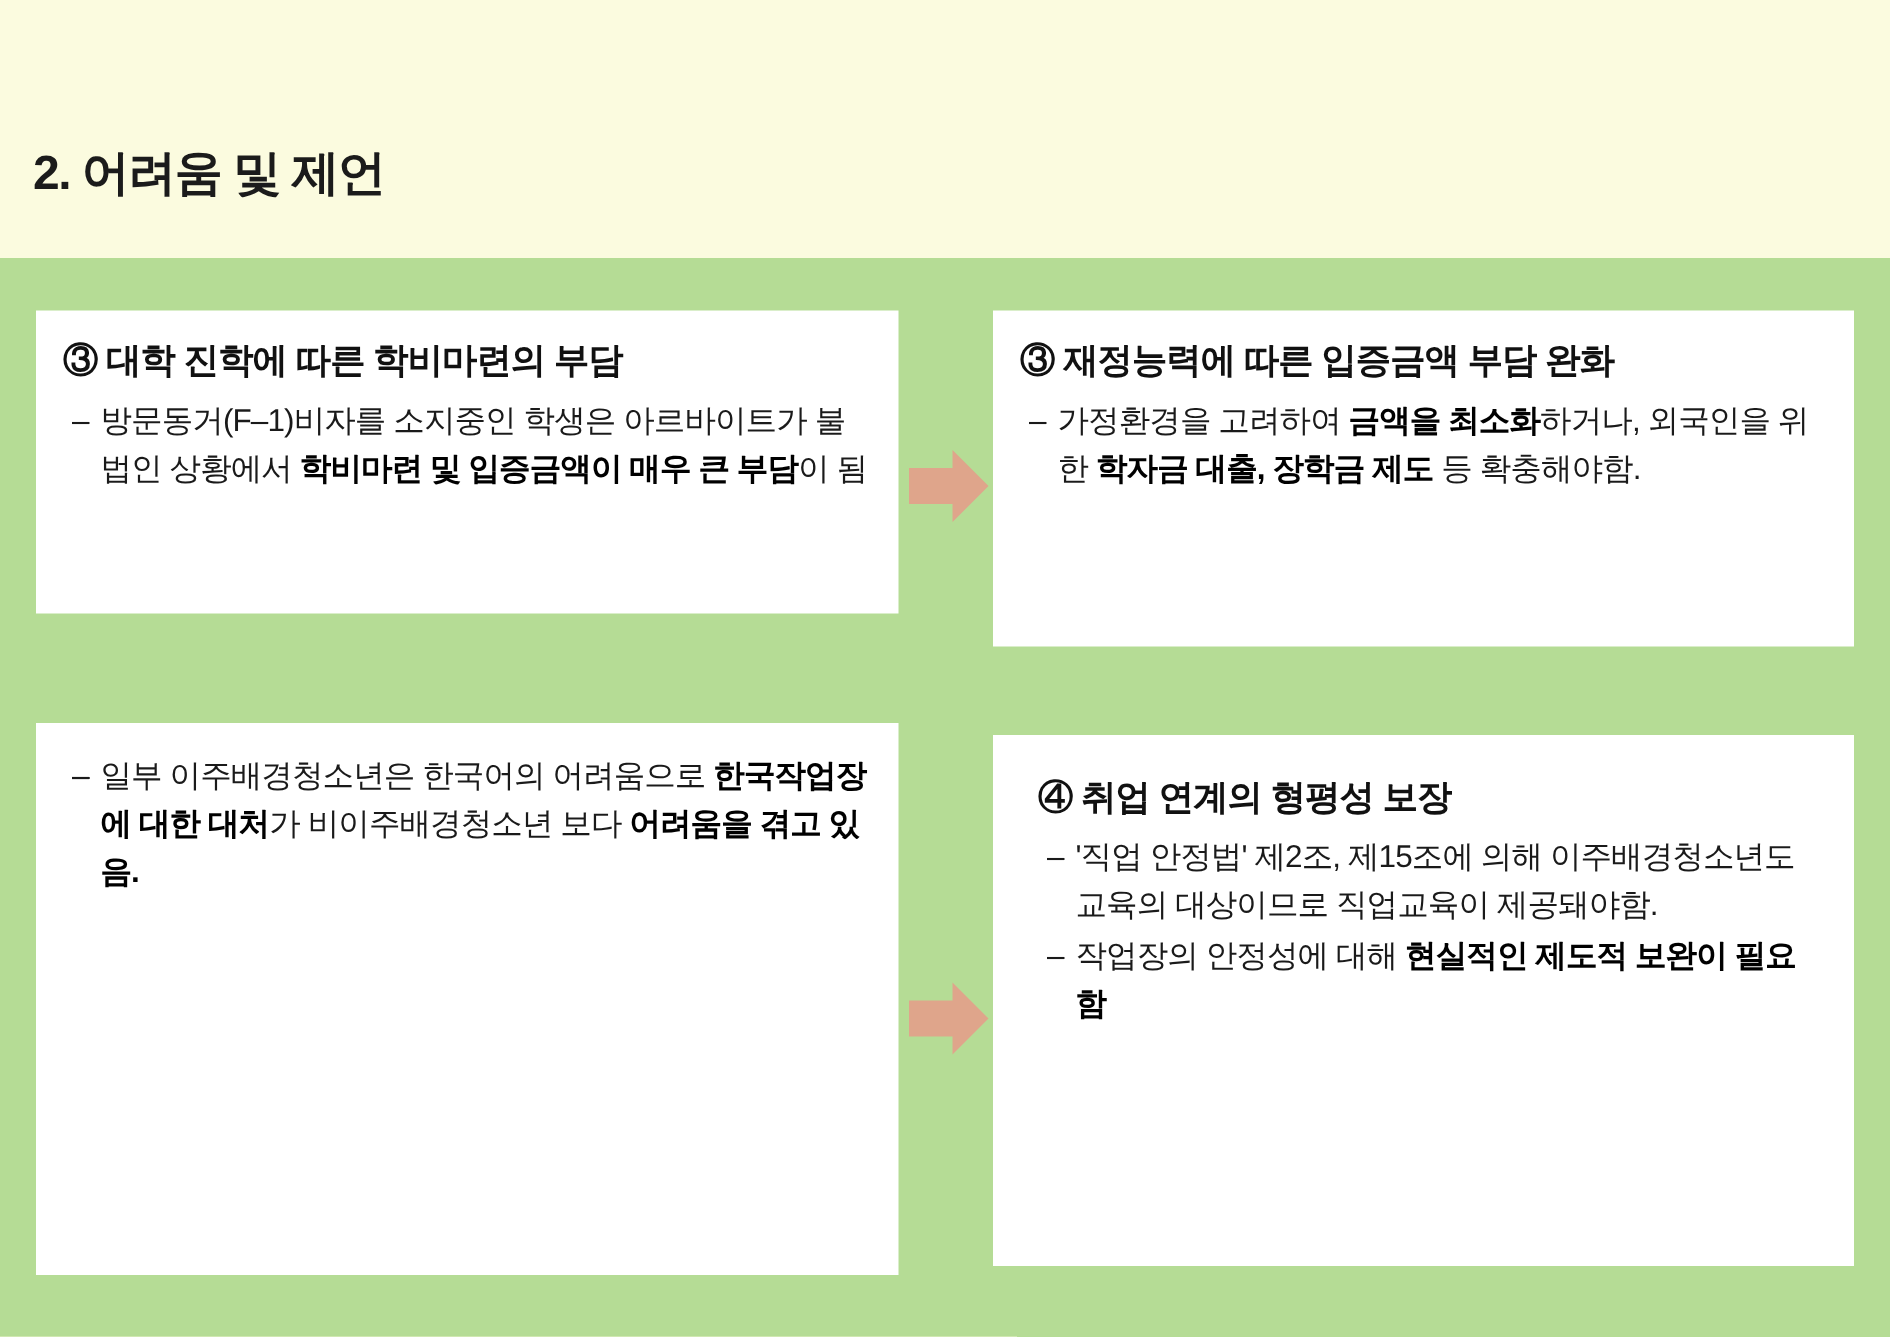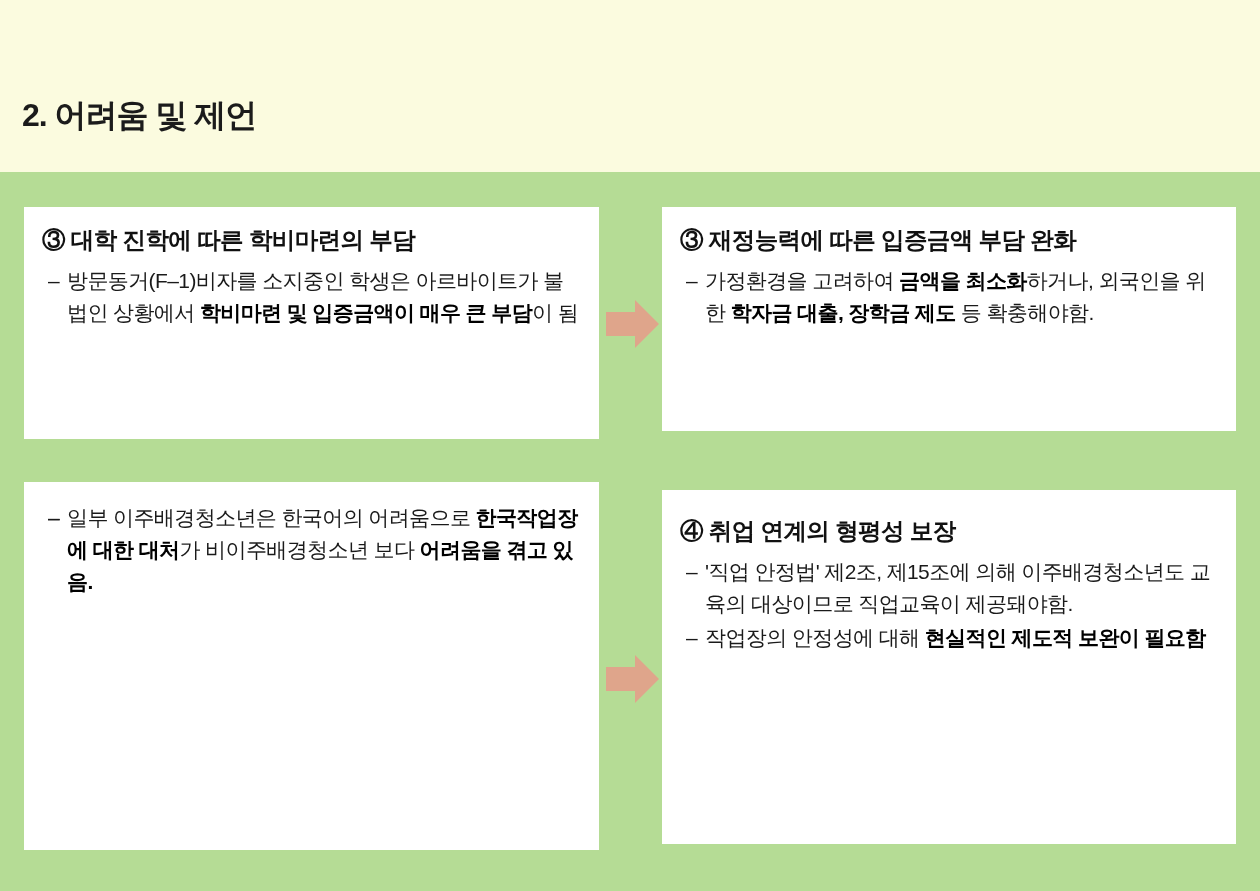--- a/index.html
+++ b/index.html
@@ -80,24 +80,24 @@
   .bullet .dash {
     position: absolute;
     left: 6px;
     top: 0;
   }
   .hl {
     color: #000000;
     font-weight: bold;
   }
   
-  #card-left-1 { left: 24px;  top: 207px; width: 575px; height: 232px; }
+  #card-left-1 { left: 24px;  top: 207px; width: 575px; height: 202px; }
   #card-right-1 { left: 662px; top: 207px; width: 574px; height: 224px; }
   #card-left-2 { left: 24px;  top: 482px; width: 575px; height: 368px; }
-  #card-right-2 { left: 662px; top: 490px; width: 574px; height: 354px; }
+  #card-right-2 { left: 662px; top: 490px; width: 574px; height: 354px; padding-left: 12px; }
 
   
   .arrow {
     position: absolute;
     width: 0;
     height: 0;
   }
   .arrow .shaft {
     position: absolute;
     background: #dfa58b;

